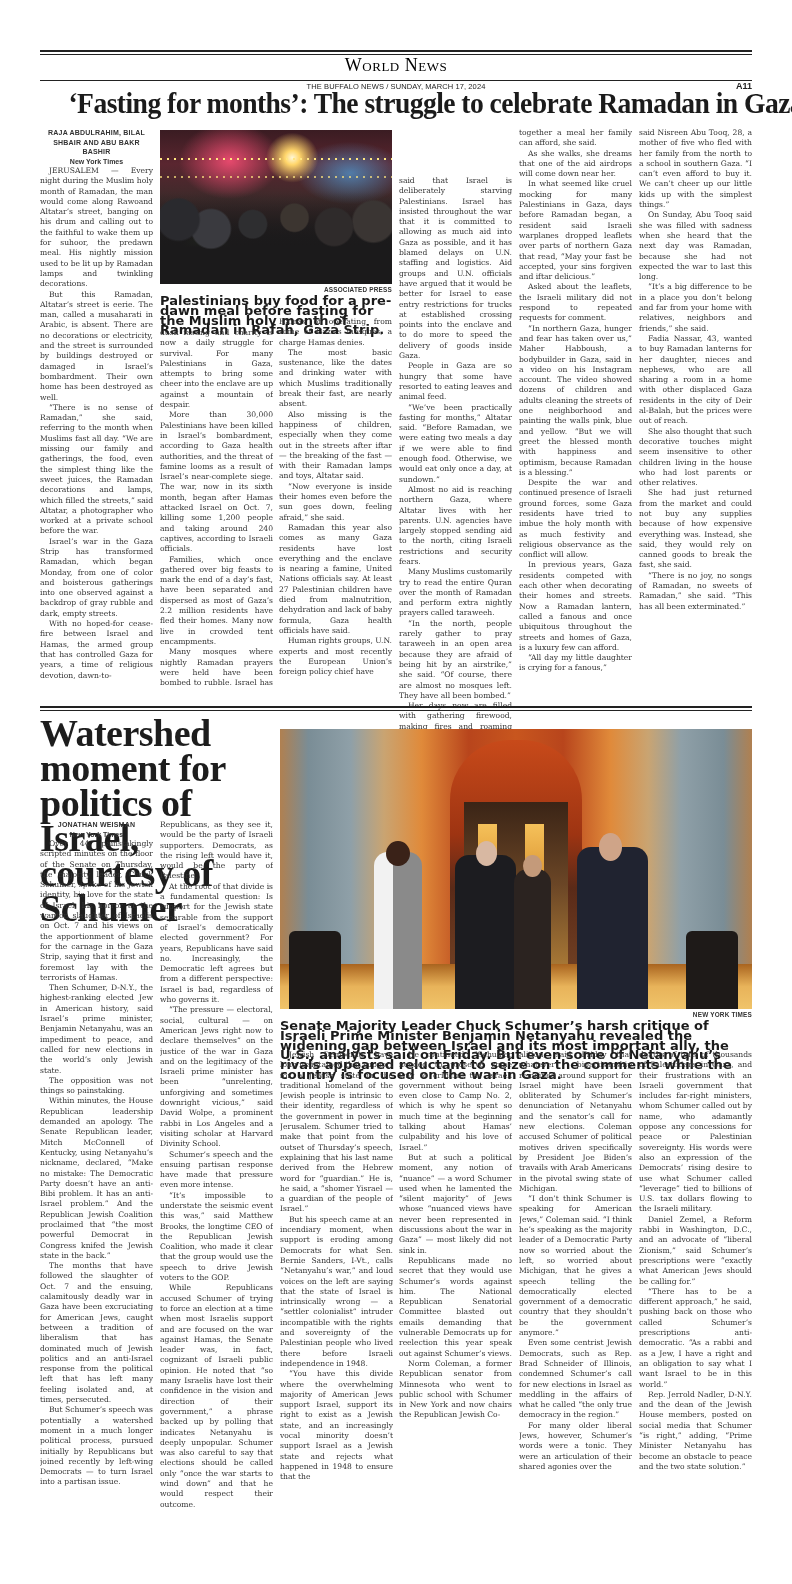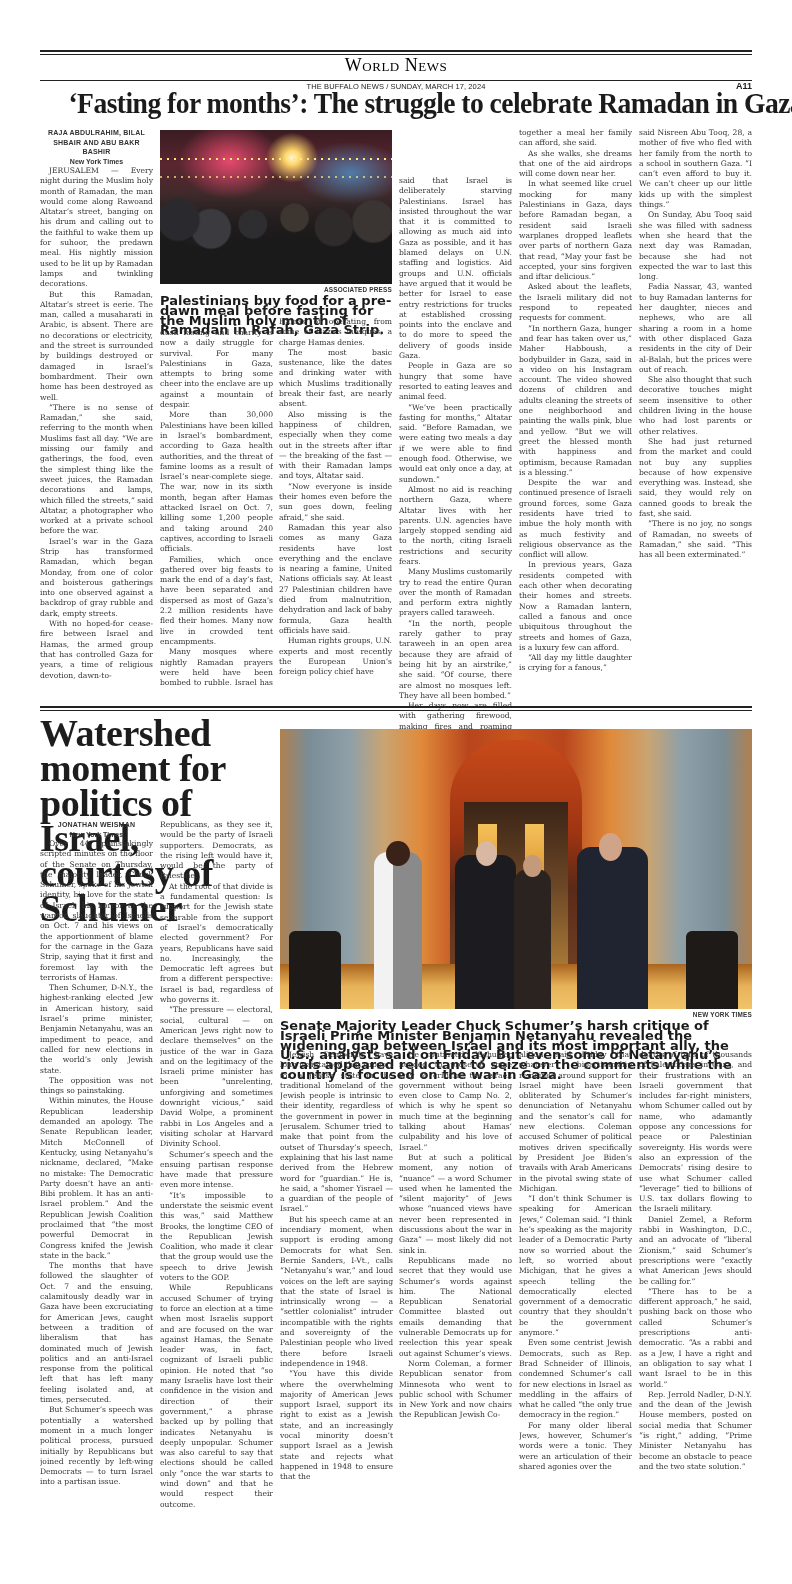--- a/index.html
+++ b/index.html
@@ -126,20 +126,21 @@
   <p>In what seemed like cruel mocking for many Palestinians in Gaza, days before Ramadan began, a resident said Israeli warplanes dropped leaflets over parts of northern Gaza that read, “May your fast be accepted, your sins forgiven and iftar delicious.”</p>
   <p>Asked about the leaflets, the Israeli military did not respond to repeated requests for comment.</p>
   <p>“In northern Gaza, hunger and fear has taken over us,” Maher Habboush, a bodybuilder in Gaza, said in a video on his Instagram account. The video showed dozens of children and adults cleaning the streets of one neighborhood and painting the walls pink, blue and yellow. “But we will greet the blessed month with happiness and optimism, because Ramadan is a blessing.”</p>
   <p>Despite the war and continued presence of Israeli ground forces, some Gaza residents have tried to imbue the holy month with as much festivity and religious observance as the conflict will allow.</p>
   <p>In previous years, Gaza residents competed with each other when decorating their homes and streets. Now a Ramadan lantern, called a fanous and once ubiquitous throughout the streets and homes of Gaza, is a luxury few can afford.</p>
   <p>“All day my little daughter is crying for a fanous,”</p>
 </div>
 <div class="col" style="left:639px; top:128px; width:113px; height:560px;">
   <p class="noindent">said Nisreen Abu Tooq, 28, a mother of five who fled with her family from the north to a school in southern Gaza. “I can’t even afford to buy it. We can’t cheer up our little kids up with the simplest things.”</p>
   <p>On Sunday, Abu Tooq said she was filled with sadness when she heard that the next day was Ramadan, because she had not expected the war to last this long.</p>
+  <p>“It’s a big difference to be in a place you don’t belong and far from your home with relatives, neighbors and friends,” she said.</p>
   <p>Fadia Nassar, 43, wanted to buy Ramadan lanterns for her daughter, nieces and nephews, who are all sharing a room in a home with other displaced Gaza residents in the city of Deir al-Balah, but the prices were out of reach.</p>
   <p>She also thought that such decorative touches might seem insensitive to other children living in the house who had lost parents or other relatives.</p>
   <p>She had just returned from the market and could not buy any supplies because of how expensive everything was. Instead, she said, they would rely on canned goods to break the fast, she said.</p>
   <p>“There is no joy, no songs of Ramadan, no sweets of Ramadan,” she said. “This has all been exterminated.”</p>
 </div>
 
 <div class="rule-double" style="top:706px;"></div>
 
 <h2 class="hed2">Watershed moment for politics of Israel, courtesy of Schumer</h2>
 

